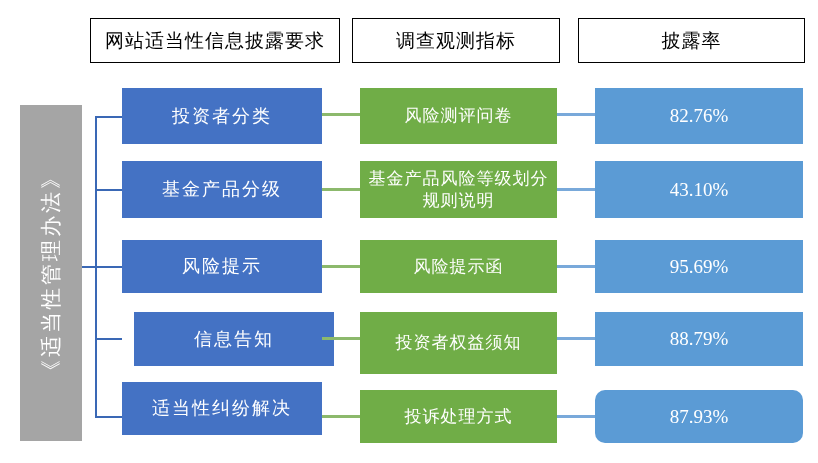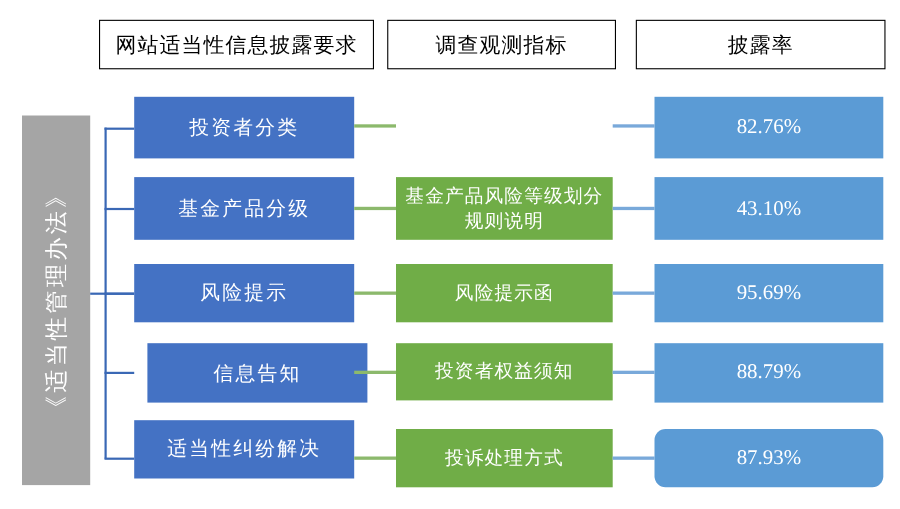--- a/index.html
+++ b/index.html
@@ -126,38 +126,39 @@
   <div class="law-link"></div>
 
   <div class="bracket-arm" style="top:116px;"></div>
   <div class="bracket-arm" style="top:189px;"></div>
   <div class="bracket-arm" style="top:266px;"></div>
   <div class="bracket-arm" style="top:338px;"></div>
   <div class="bracket-arm" style="top:416px;"></div>
 
   <div class="node node-blue" style="top:88px;height:56px;">投资者分类</div>
   <div class="link-green" style="top:113px;"></div>
+  <div class="node node-green" style="top:88px;height:56px;">风险测评问卷</div>
   <div class="link-blue" style="top:113px;"></div>
   <div class="node node-rate" style="top:88px;height:56px;">82.76%</div>
 
   <div class="node node-blue" style="top:161px;height:57px;">基金产品分级</div>
   <div class="link-green" style="top:188px;"></div>
   <div class="node node-green" style="top:161px;height:57px;">基金产品风险等级划分规则说明</div>
   <div class="link-blue" style="top:188px;"></div>
   <div class="node node-rate" style="top:161px;height:57px;">43.10%</div>
 
   <div class="node node-blue" style="top:240px;height:53px;">风险提示</div>
   <div class="link-green" style="top:265px;"></div>
   <div class="node node-green" style="top:240px;height:53px;">风险提示函</div>
   <div class="link-blue" style="top:265px;"></div>
   <div class="node node-rate" style="top:240px;height:53px;">95.69%</div>
 
   <div class="node node-blue" style="top:312px;height:54px;margin-left:12px;">信息告知</div>
   <div class="link-green" style="top:337px;"></div>
-  <div class="node node-green" style="top:312px;height:52px;">投资者权益须知</div>
+  <div class="node node-green" style="top:312px;height:62px;">投资者权益须知</div>
   <div class="link-blue" style="top:337px;"></div>
   <div class="node node-rate" style="top:312px;height:54px;">88.79%</div>
 
   <div class="node node-blue" style="top:382px;height:53px;">适当性纠纷解决</div>
   <div class="link-green" style="top:415px;"></div>
   <div class="node node-green" style="top:390px;height:53px;">投诉处理方式</div>
   <div class="link-blue" style="top:415px;"></div>
   <div class="node node-rate" style="top:390px;height:53px;border-radius:10px;">87.93%</div>
 
 </div>

